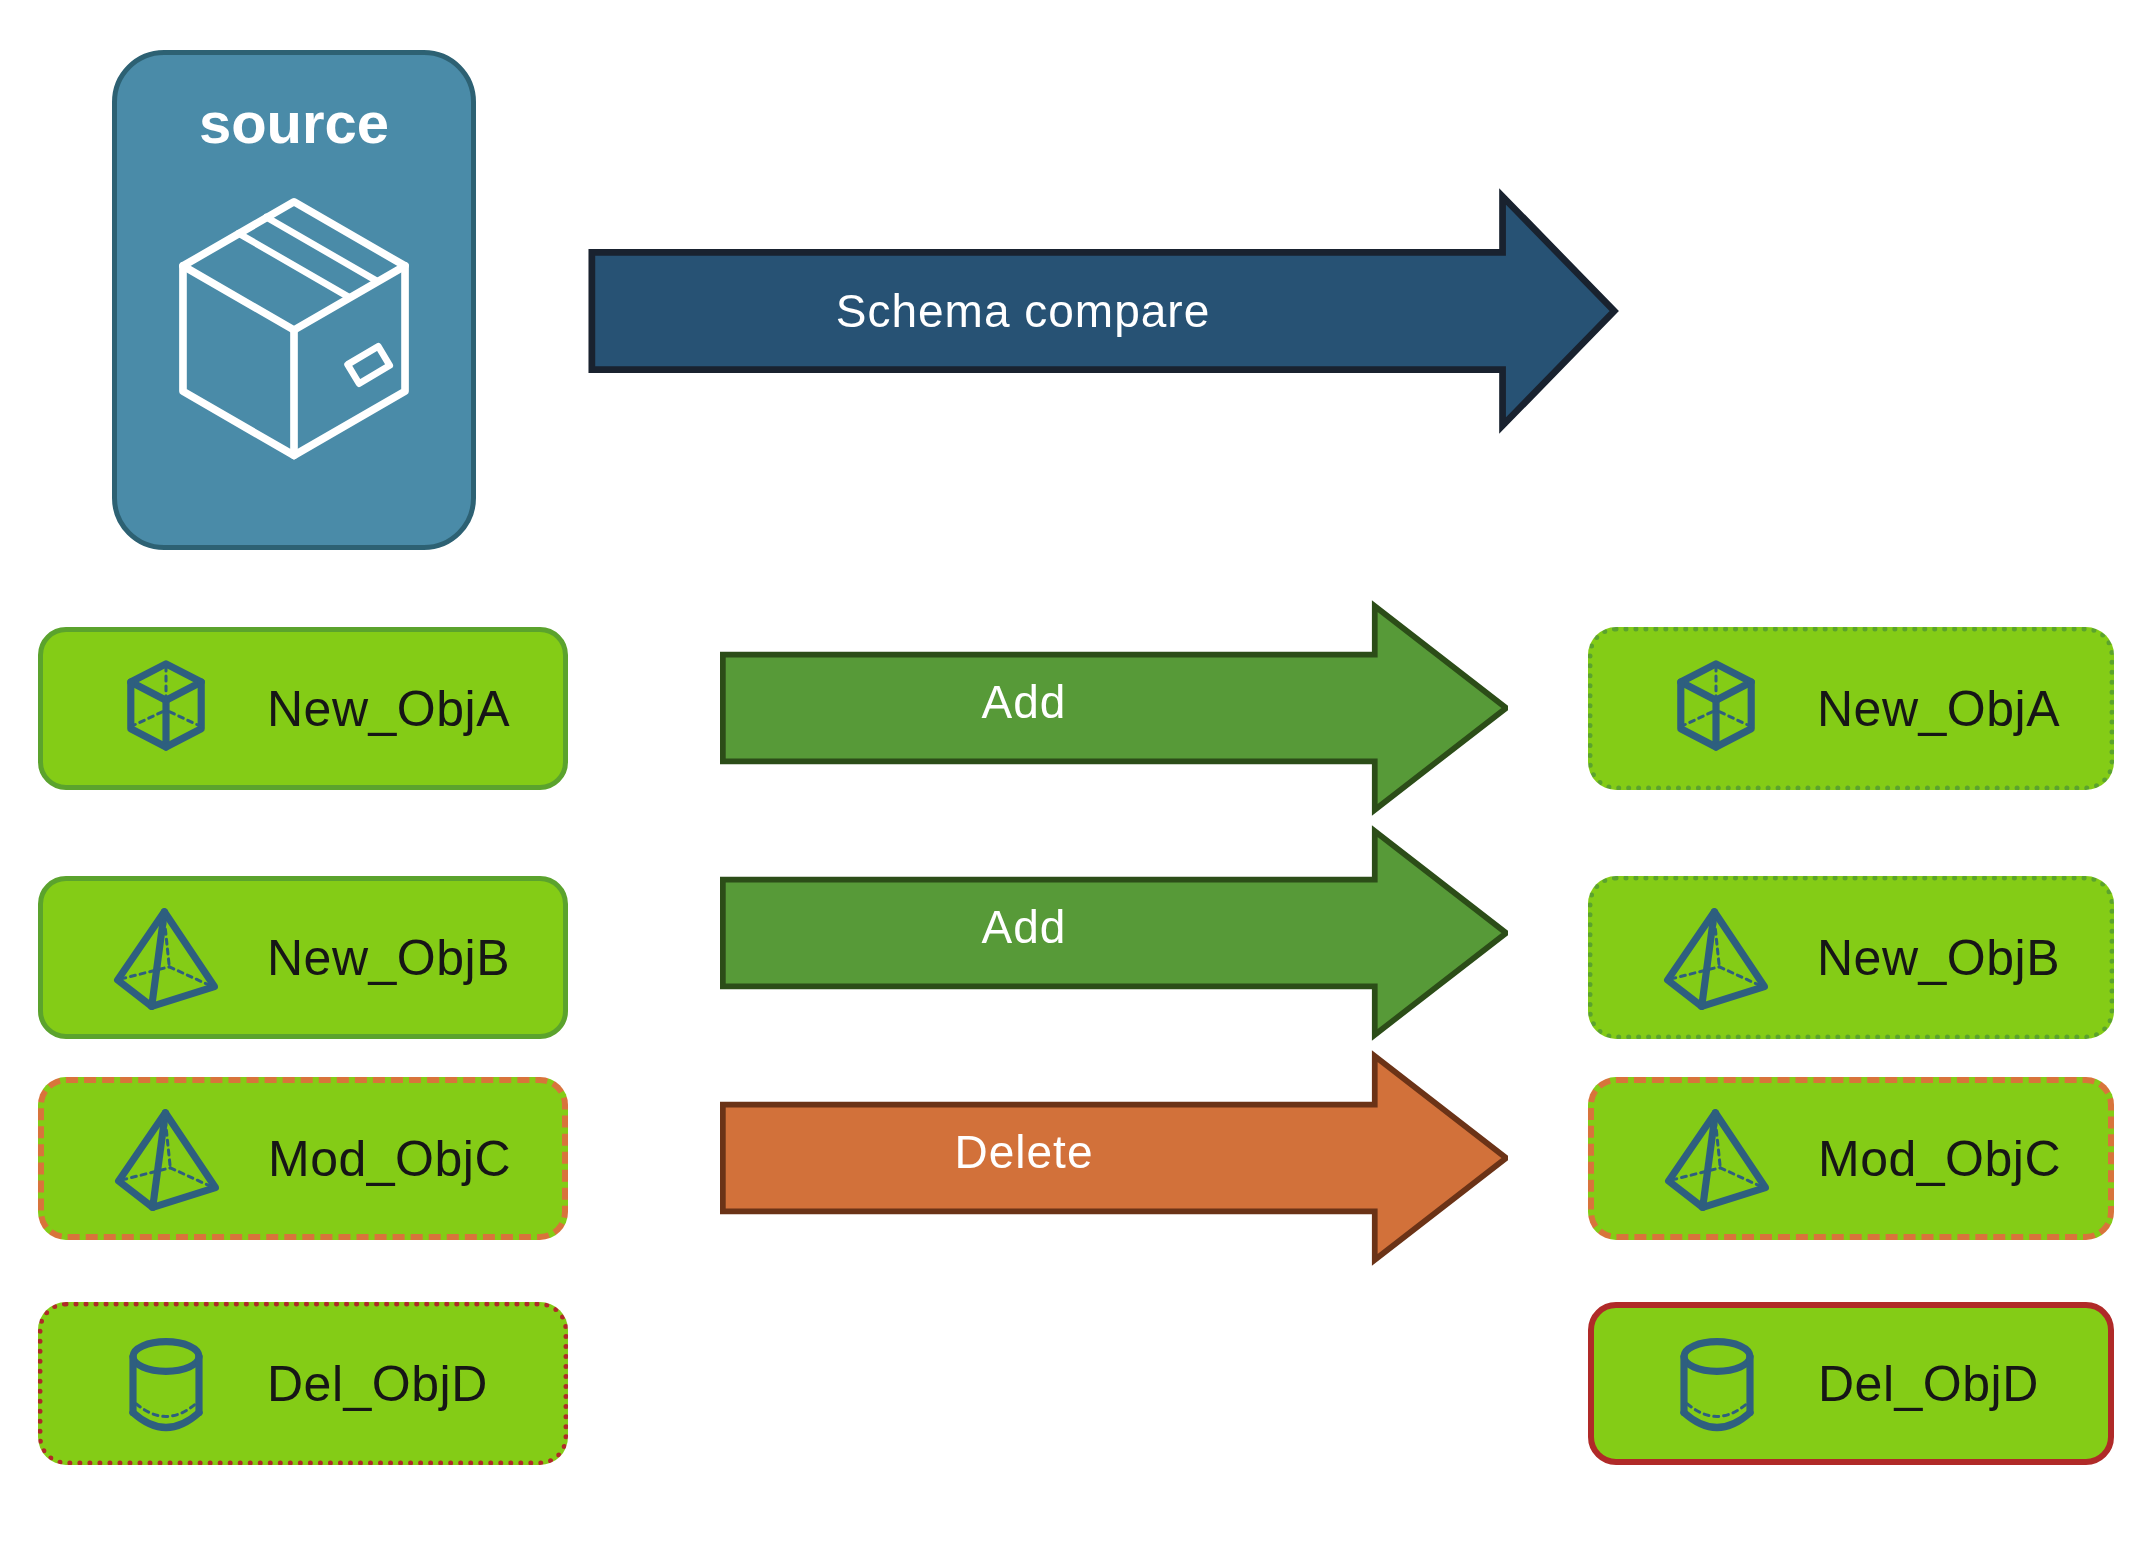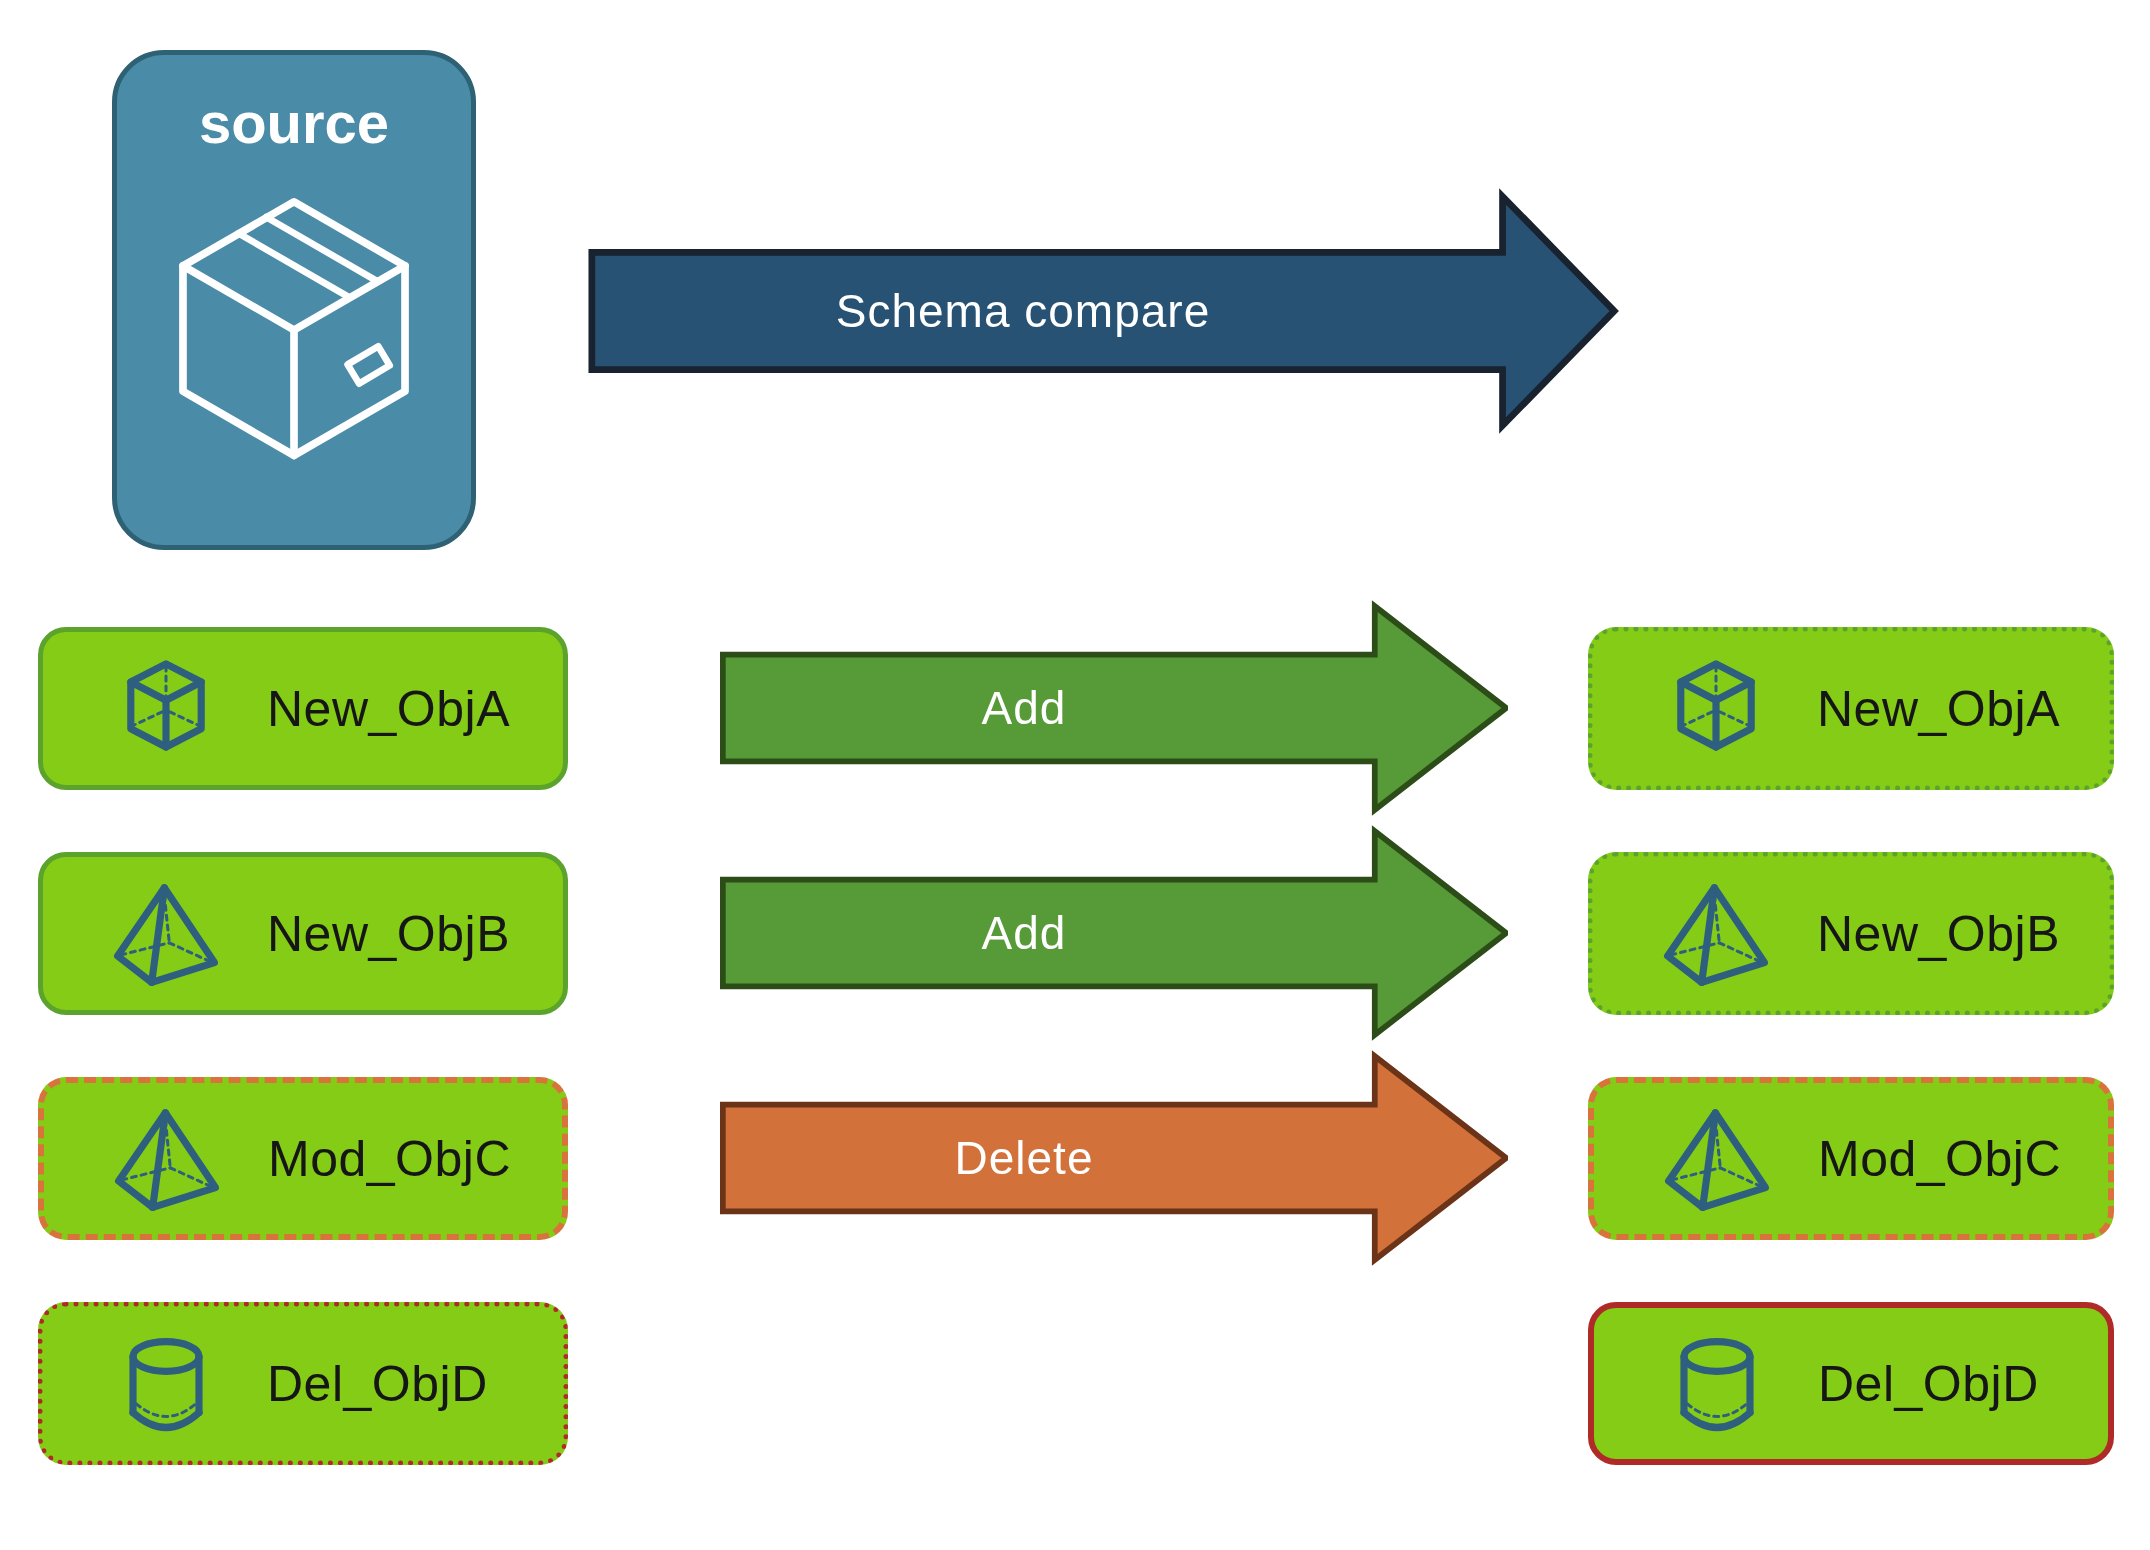--- a/index.html
+++ b/index.html
@@ -56,21 +56,21 @@
     display: flex;
     align-items: center;
     justify-content: center;
     color: #ffffff;
     font-size: 46px;
     letter-spacing: 1px;
   }
   .arrow-big { left: 548px; top: 186px; width: 1072px; height: 250px; }
   .arrow-big .arrow-label { left: 0; top: 64px; width: 950px; height: 122px; }
   .arrow-small { left: 680px; width: 828px; height: 222px; }
-  .arrow-small .arrow-label { left: 0; top: 55px; width: 688px; height: 112px; }
+  .arrow-small .arrow-label { left: 0; top: 49px; width: 688px; height: 112px; }
 
   
   .obj-box {
     position: absolute;
     height: 163px;
     border-radius: 28px;
     background: #84cc16;
     display: flex;
     align-items: center;
     padding-left: 68px;
@@ -79,21 +79,21 @@
   .obj-left  { left: 38px;   width: 530px; }
   .obj-right { left: 1588px; width: 526px; }
 
   .bs-green-solid  { border: 5px solid  #5ba32d; }
   .bs-green-dotted { border: 5px dotted #5ba32d; }
   .bs-orange-dash  { border: 6px dashed #d8743b; }
   .bs-red-dotted   { border: 5px dotted #b02a28; }
   .bs-red-solid    { border: 6px solid  #b02a28; }
 
   .row-0 { top: 627px; }
-  .row-1 { top: 852px; }
+  .row-1 { top: 876px; }
   .row-2 { top: 1077px; }
   .row-3 { top: 1302px; text-align: right; }
   .arrow-row-0 { top: 597px; }
   .arrow-row-1 { top: 822px; }
   .arrow-row-2 { top: 1047px; }
   .arrow-row-3 { top: 1272px; }
 
   .obj-icon { width: 110px; height: 110px; flex: 0 0 auto; }
   .obj-icon path, .obj-icon ellipse {
     fill: none;

